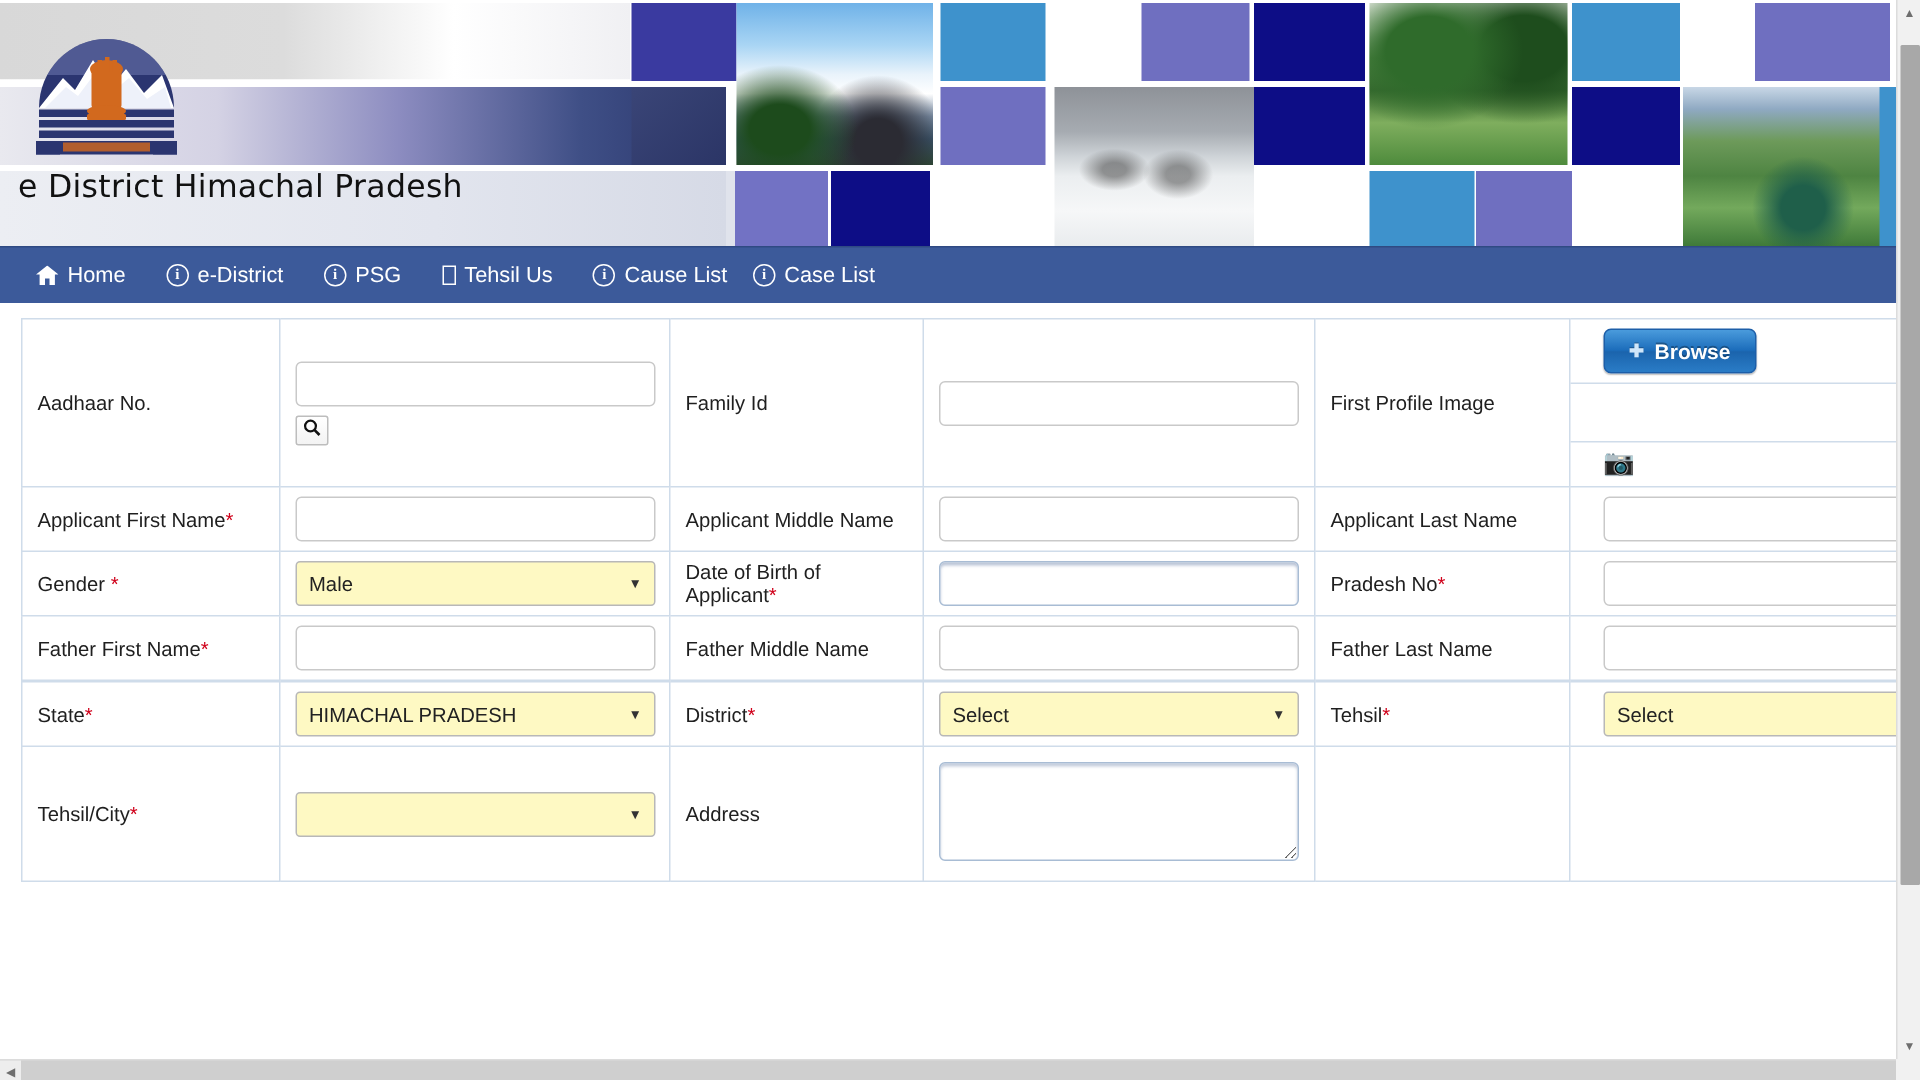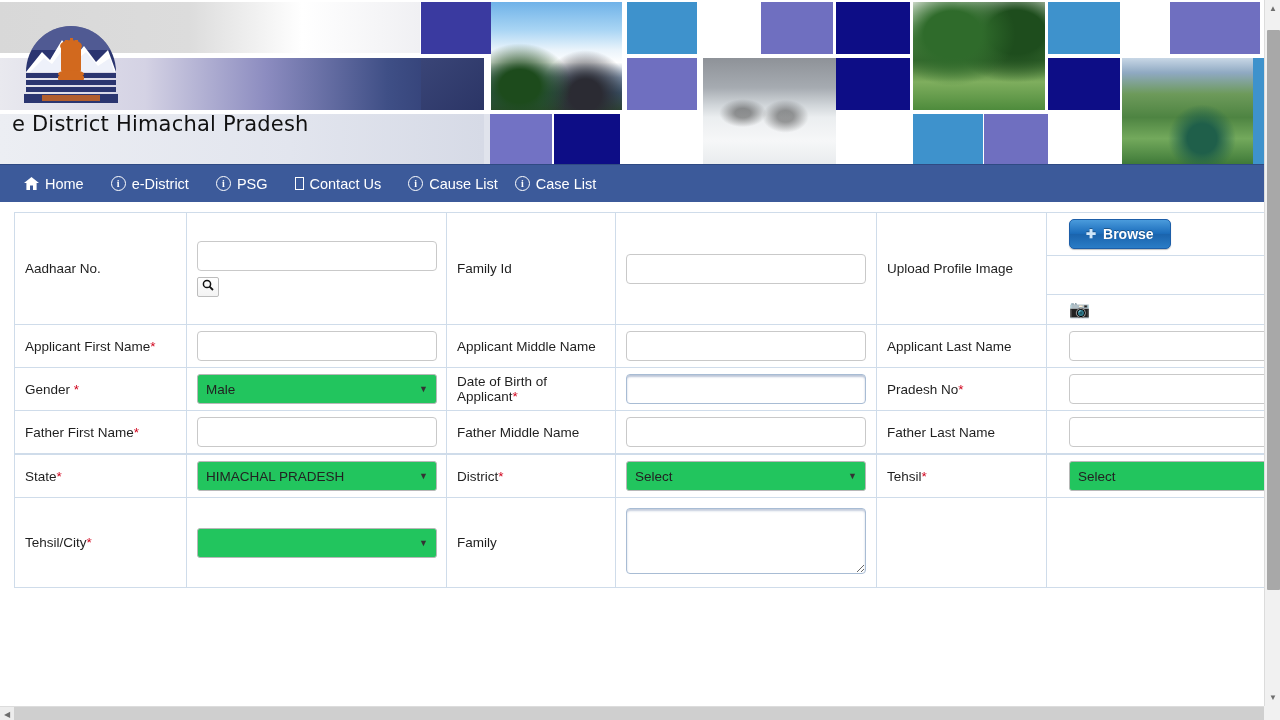--- a/index.html
+++ b/index.html
@@ -181,21 +181,21 @@
     font-family: "Liberation Sans", sans-serif;
     color: #222;
     outline: none;
   }
   .txt.wide { width: 300px; }
   .sel {
     width: 240px;
     height: 30px;
     border: 1px solid #b8b8b8;
     border-radius: 3px;
-    background: #22c55e;
+    background: #fef9c3;
     padding: 0 8px;
     font-size: 13.5px;
     font-family: "Liberation Sans", sans-serif;
     color: #222;
     appearance: none;
     -webkit-appearance: none;
     outline: none;
   }
   .selwrap { position: relative; display: inline-block; }
   .selwrap .caret {
@@ -440,21 +440,21 @@
         <span>e-District</span>
       </div>
 
       <div class="nav-item">
         <span class="nav-ico ico-circle-i">i</span>
         <span>PSG</span>
       </div>
 
       <div class="nav-item">
         <span class="nav-ico ico-box"></span>
-        <span>Contact Us</span>
+        <span>Tehsil Us</span>
       </div>
 
       <div class="nav-item" style="margin-right:4px;">
         <span class="nav-ico ico-circle-i">i</span>
         <span>Cause List</span>
       </div>
 
       <div class="nav-item">
         <span class="nav-ico ico-circle-i">i</span>
         <span>Case List</span>
@@ -485,21 +485,21 @@
                       <circle cx="5" cy="5" r="3.6" fill="none" stroke="#111" stroke-width="1.5"></circle>
                       <line x1="7.6" y1="7.6" x2="11" y2="11" stroke="#111" stroke-width="1.8"></line>
                     </svg>
                 </span>
               </button>
             </td>
             <td class="lbl">Family Id</td>
             <td>
               <input class="txt" value="" style="">
             </td>
-            <td class="lbl">Upload Profile Image</td>
+            <td class="lbl">First Profile Image</td>
             <td class="upload-cell">
               <div class="upload-stack">
                 <div class="upload-row">
                   <button class="browse-btn">
                     <span class="plus-ico">✚</span>
                     <span>Browse</span>
                   </button>
                 </div>
                 <div class="upload-row">
                   <input class="upload-name" value="" style="">
@@ -625,21 +625,21 @@
               <span>Tehsil/City</span><span class="req">*</span>
             </td>
             <td style="padding-top:14px;padding-bottom:14px;">
               <span class="selwrap">
                 <select class="sel">
                   <option></option>
                 </select>
                 <span class="caret">▼</span>
               </span>
             </td>
-            <td class="lbl">Family</td>
+            <td class="lbl">Address</td>
             <td style="padding-top:10px;padding-bottom:10px;">
               <textarea class="ta" style=""></textarea>
             </td>
             <td></td>
             <td></td>
           </tr>
         </tbody>
       </table>
 
     </div>

